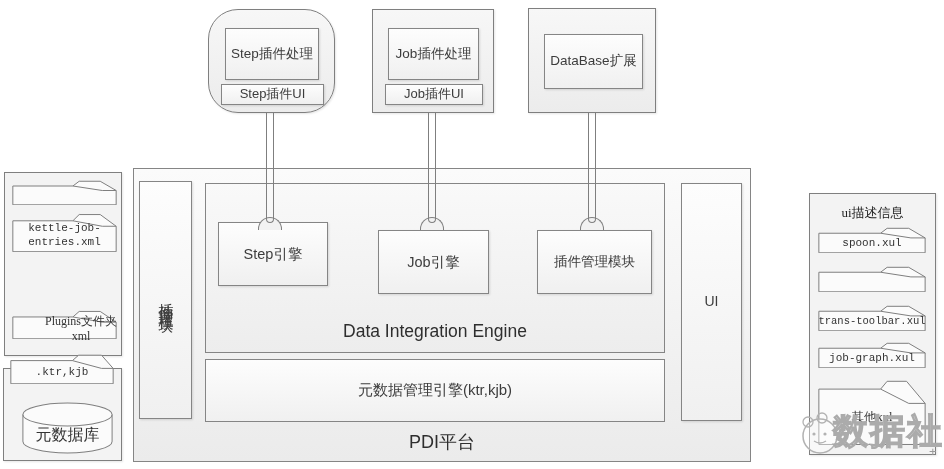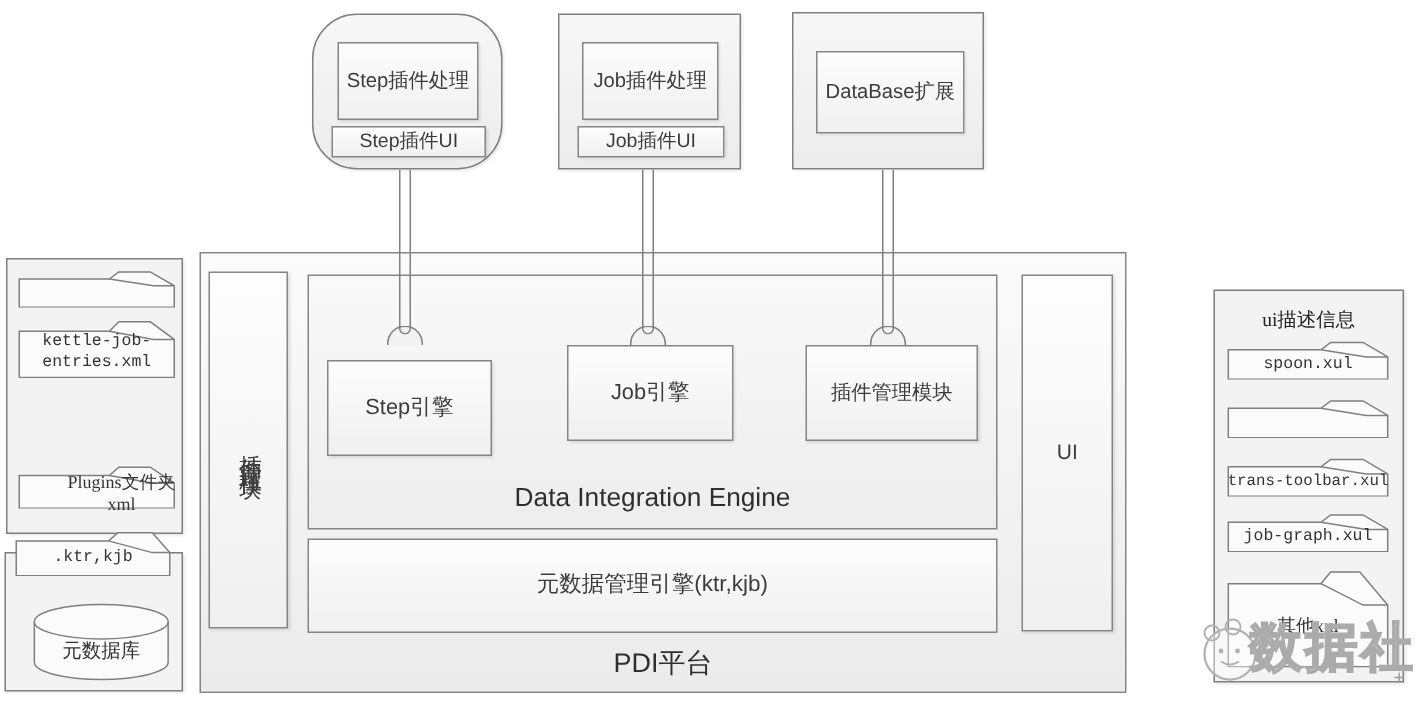--- a/index.html
+++ b/index.html
@@ -35,21 +35,21 @@
   .doc{position:absolute;z-index:3;}
   .doc svg{position:absolute;inset:0;width:100%;height:100%;}
   .doc .lbl{
     position:absolute;left:0;right:0;top:28%;bottom:0;display:flex;align-items:center;justify-content:center;
     font-family:"Liberation Mono",monospace;font-size:11px;color:#333;text-align:center;
   }
   .doc.big .lbl{align-items:flex-start;padding-top:12px;font-family:"Liberation Serif",serif;font-size:12.5px;}
   .cyl{position:absolute;}
   .cyl svg{position:absolute;inset:0;width:100%;height:100%;}
   .cyl .lbl{position:absolute;left:0;right:0;top:46%;text-align:center;
-    font-family:Liberation Sans, sans-serif;font-size:13px;color:#333;}
+    font-family:Liberation Mono, monospace;font-size:16px;color:#333;}
   .grp-title{position:absolute;left:0;right:0;text-align:center;
     font-family:"Liberation Serif",serif;font-size:13px;color:#222;}
   .engine-lbl{font-size:14.5px;}
   .watermark-text{
     position:absolute;left:833px;top:408px;font-size:35px;font-weight:bold;letter-spacing:2px;
     color:rgba(200,200,200,0.25);-webkit-text-stroke:1.2px #ababab;z-index:9;
     font-family:"Liberation Sans",sans-serif;
   }
   .plus-mark{position:absolute;left:929px;top:444px;font-size:13px;color:#9a9a9a;z-index:9;}
 </style>
@@ -86,21 +86,21 @@
     <div style="position:absolute;left:0;right:0;bottom:7px;text-align:center;font-size:18px;color:#2e2e2e;">PDI平台</div>
   </div>
 
   <div class="box" style="left:139px;top:181px;width:53px;height:238px;">
     <span class="vtext">插件管理模块</span>
   </div>
 
   <div class="box flat" style="left:205px;top:183px;width:460px;height:170px;background:linear-gradient(180deg,#f9f9f9,#ededed);display:block;">
     <div style="position:absolute;left:0;right:0;bottom:10px;text-align:center;font-size:17.5px;color:#2e2e2e;">Data Integration Engine</div>
 
-    <div class="box" style="left:12px;top:56px;width:110px;height:64px;">
+    <div class="box" style="left:12px;top:38px;width:110px;height:64px;">
       <span class="lbl engine-lbl">Step引擎</span>
     </div>
     <div class="box" style="left:172px;top:46px;width:111px;height:64px;">
       <span class="lbl engine-lbl">Job引擎</span>
     </div>
     <div class="box" style="left:331px;top:46px;width:115px;height:64px;">
       <span class="lbl engine-lbl" style="font-size:13.5px;">插件管理模块</span>
     </div>
   </div>
 

